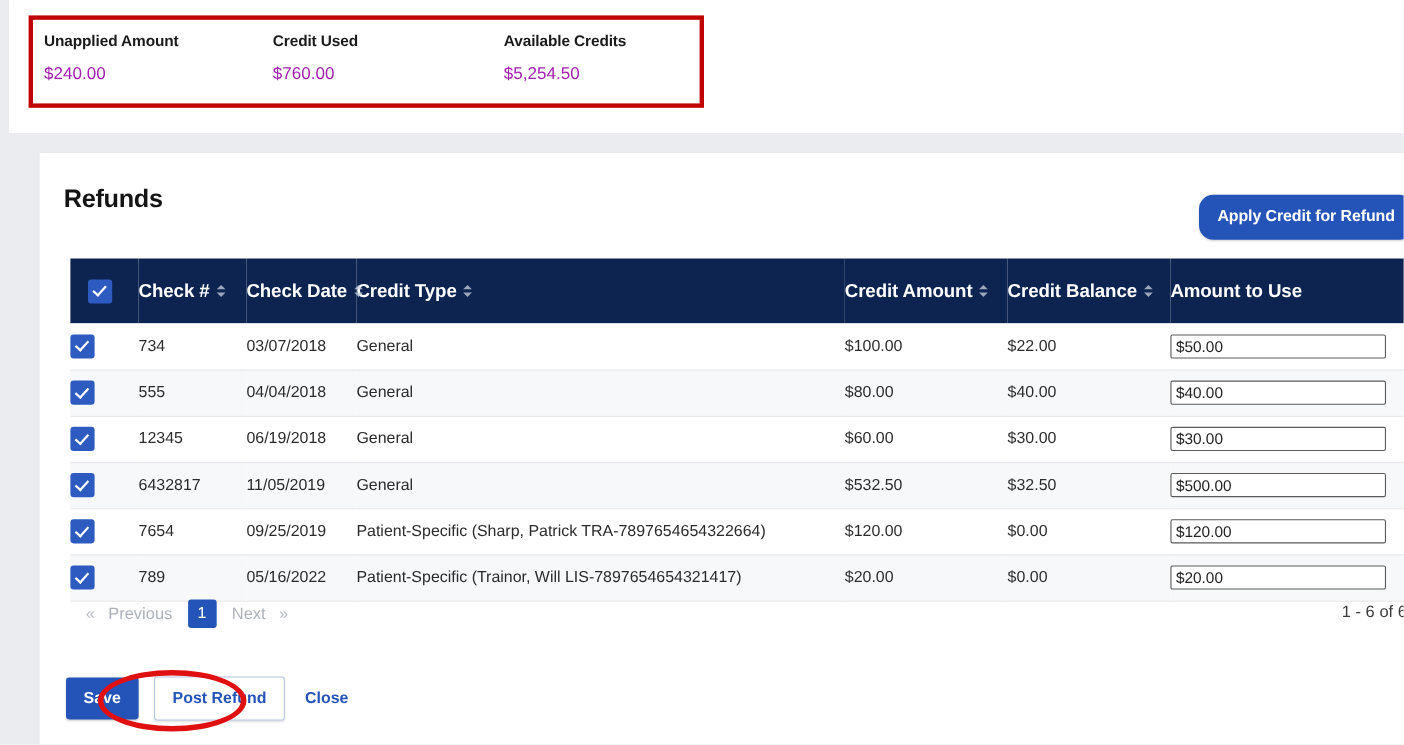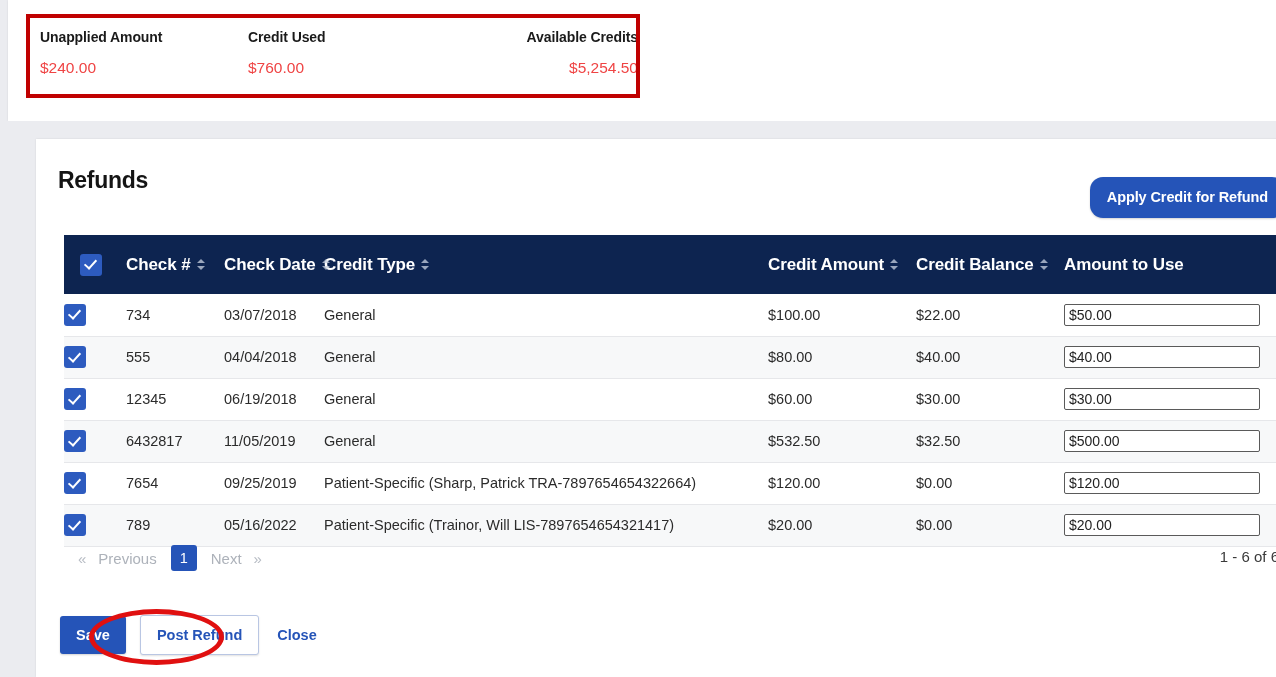--- a/index.html
+++ b/index.html
@@ -42,33 +42,33 @@
   #summary-grid {
     position: absolute;
     left: 32px;
     top: 27px;
     width: 600px;
     display: flex;
   }
   .summary-cell { display: flex; flex-direction: column; }
   .summary-cell.c1 { width: 208px; }
   .summary-cell.c2 { width: 210px; }
-  .summary-cell.c3 { width: 180px; align-items: flex-end; }
+  .summary-cell.c3 { width: 180px; }
   .summary-label {
     font-size: 14px;
     font-weight: bold;
     color: #1a1a1a;
     letter-spacing: -0.1px;
     line-height: 20px;
   }
   .summary-value {
     margin-top: 11px;
     font-size: 15.5px;
     font-weight: normal;
-    color: #ef4444;
+    color: #a21caf;
     line-height: 19px;
   }
 
   
   #section-gap {
     position: absolute;
     left: 0;
     top: 121px;
     width: 1276px;
     height: 18px;

